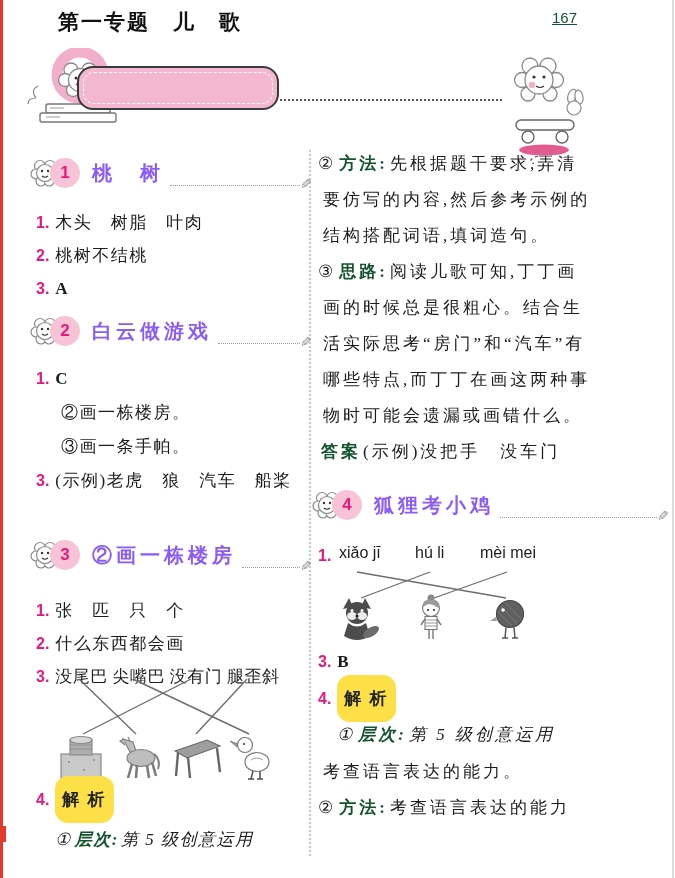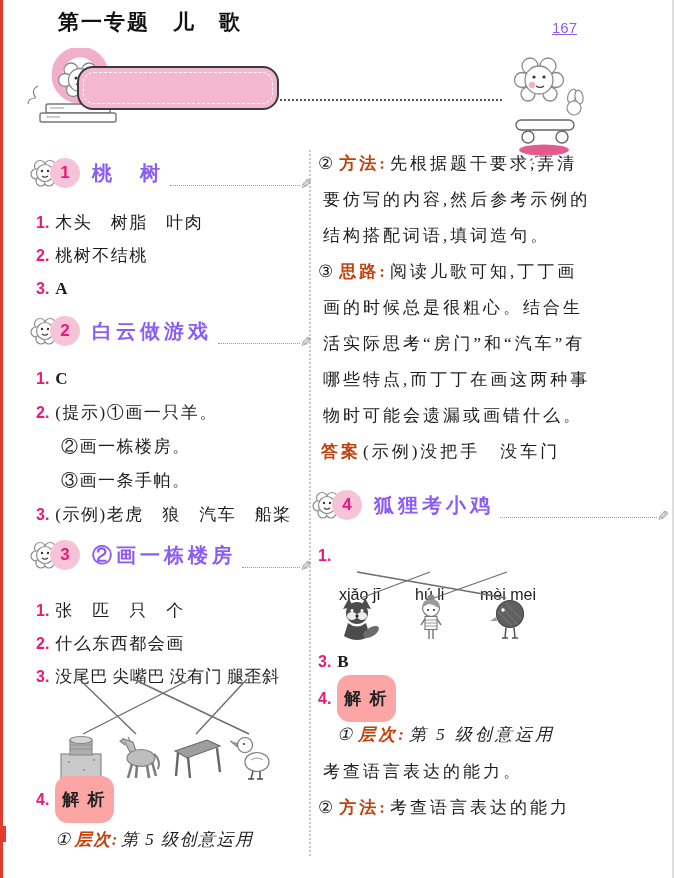--- a/index.html
+++ b/index.html
@@ -4,21 +4,21 @@
 <style>
   html,body{margin:0;padding:0;}
   body{
     width:675px;height:878px;position:relative;background:#ffffff;
     font-family:"Liberation Serif","DejaVu Serif",serif;color:#1c1c1c;overflow:hidden;
   }
   
   .edge-left{position:absolute;left:0;top:0;width:3px;height:878px;background:#e23b2e;}
   .edge-mark{position:absolute;left:0;top:826px;width:6px;height:16px;background:#e23b2e;}
   .edge-right{position:absolute;right:1px;top:0;width:2px;height:878px;background:#dcdcdc;}
-  .page-number{position:absolute;left:552px;top:19px;font:15px "Liberation Sans",sans-serif;color:#8b5cf6;text-decoration:underline;}
+  .page-number{position:absolute;left:552px;top:9px;font:15px "Liberation Sans",sans-serif;color:#14532d;text-decoration:underline;}
 
   
   .banner{position:absolute;left:77px;top:66px;width:202px;height:44px;background:#f3b7cf;
     border:2px solid #3a3a3a;border-radius:16px;box-sizing:border-box;}
   .banner::after{content:"";position:absolute;left:4px;top:4px;right:4px;bottom:4px;
     border:1px dashed #ffffff;border-radius:11px;}
   .banner-title{position:absolute;left:58px;top:8px;font:bold 21px "Liberation Sans",sans-serif;
     letter-spacing:2px;color:#111;white-space:nowrap;z-index:2;}
   .banner-connector{position:absolute;left:280px;top:99px;width:222px;border-top:2px dotted #555;}
   .mascot-left{position:absolute;left:26px;top:48px;}
@@ -39,31 +39,31 @@
     white-space:nowrap;color:#8b5cf6;}
   .sec-rule{flex:1 1 auto;border-bottom:1.5px dotted #9a9a9a;height:1px;align-self:flex-end;margin-bottom:8px;}
   .pencil-icon{flex:0 0 auto;color:#8f8f8f;font-size:14px;align-self:flex-end;margin-bottom:2px;
     transform:scaleX(-1);font-family:"DejaVu Sans",sans-serif;}
 
   
   .line{position:relative;white-space:nowrap;}
   .col-left .line{height:33px;line-height:33px;font-size:17px;letter-spacing:1.5px;}
   .col-right .line{height:36px;line-height:36px;font-size:17px;letter-spacing:3px;}
   .num{color:#e8197d;font:bold 16px "Liberation Sans",sans-serif;margin-right:6px;letter-spacing:0;}
-  .key{color:#c2410c;font-weight:bold;margin:0 2px;}
+  .key{color:#14532d;font-weight:bold;margin:0 2px;}
   .pre{color:#1c1c1c;margin-right:1px;}
   .txt{color:#1c1c1c;}
   .b{font-weight:bold;}
   .cont{padding-left:25px;}
   .indent{padding-left:19px;font-style:italic;}
-  .badge{background:#fca5a5;border-radius:13px;padding:14px 7px;font-weight:bold;color:#222;
+  .badge{background:#fde047;border-radius:13px;padding:14px 7px;font-weight:bold;color:#222;
     letter-spacing:2px;}
   .tail .line{height:36.5px;line-height:36.5px;}
 
-  .py{position:absolute;top:0;font:16px "Liberation Sans",sans-serif;letter-spacing:0;color:#1c1c1c;margin-top:42px;}
+  .py{position:absolute;top:0;font:16px "Liberation Sans",sans-serif;letter-spacing:0;color:#1c1c1c;}
   .match-svg{position:absolute;}
 </style>
 </head>
 <body>
 
 <div class="edge-left"></div>
 <div class="edge-mark"></div>
 <div class="edge-right"></div>
 <div class="page-number">167</div>
 
@@ -172,21 +172,20 @@
     </svg>
     <span class="sec-circle">
         <span class="sec-num">2</span>
       </span>
     <span class="sec-title">白云做游戏</span>
     <span class="sec-rule"></span>
     <span class="pencil-icon">✎</span>
   </div>
   <div class="block" style="top:362px">
     <div class="line" style="height:34px;line-height:34px"><span class="num">1.</span><span class="txt b">C</span></div>
-    <div class="line" style="height:34px;line-height:34px"><span class="num">2.</span><span class="txt">(提示)①画一只羊。</span></div>
     <div class="line cont" style="height:34px;line-height:34px"><span class="txt">②画一栋楼房。</span></div>
     <div class="line cont" style="height:34px;line-height:34px"><span class="txt">③画一条手帕。</span></div>
     <div class="line" style="height:34px;line-height:34px"><span class="num">3.</span><span class="txt">(示例)老虎　狼　汽车　船桨</span></div>
   </div>
 
   <div class="sec-head" style="top:534px">
     <svg width="30" height="32" viewBox="0 0 30 32">
       <g fill="#fff" stroke="#8a8a8a" stroke-width="1.2">
         <circle cx="10" cy="9" r="5.5"></circle>
           <circle cx="20" cy="9" r="5.5"></circle>

